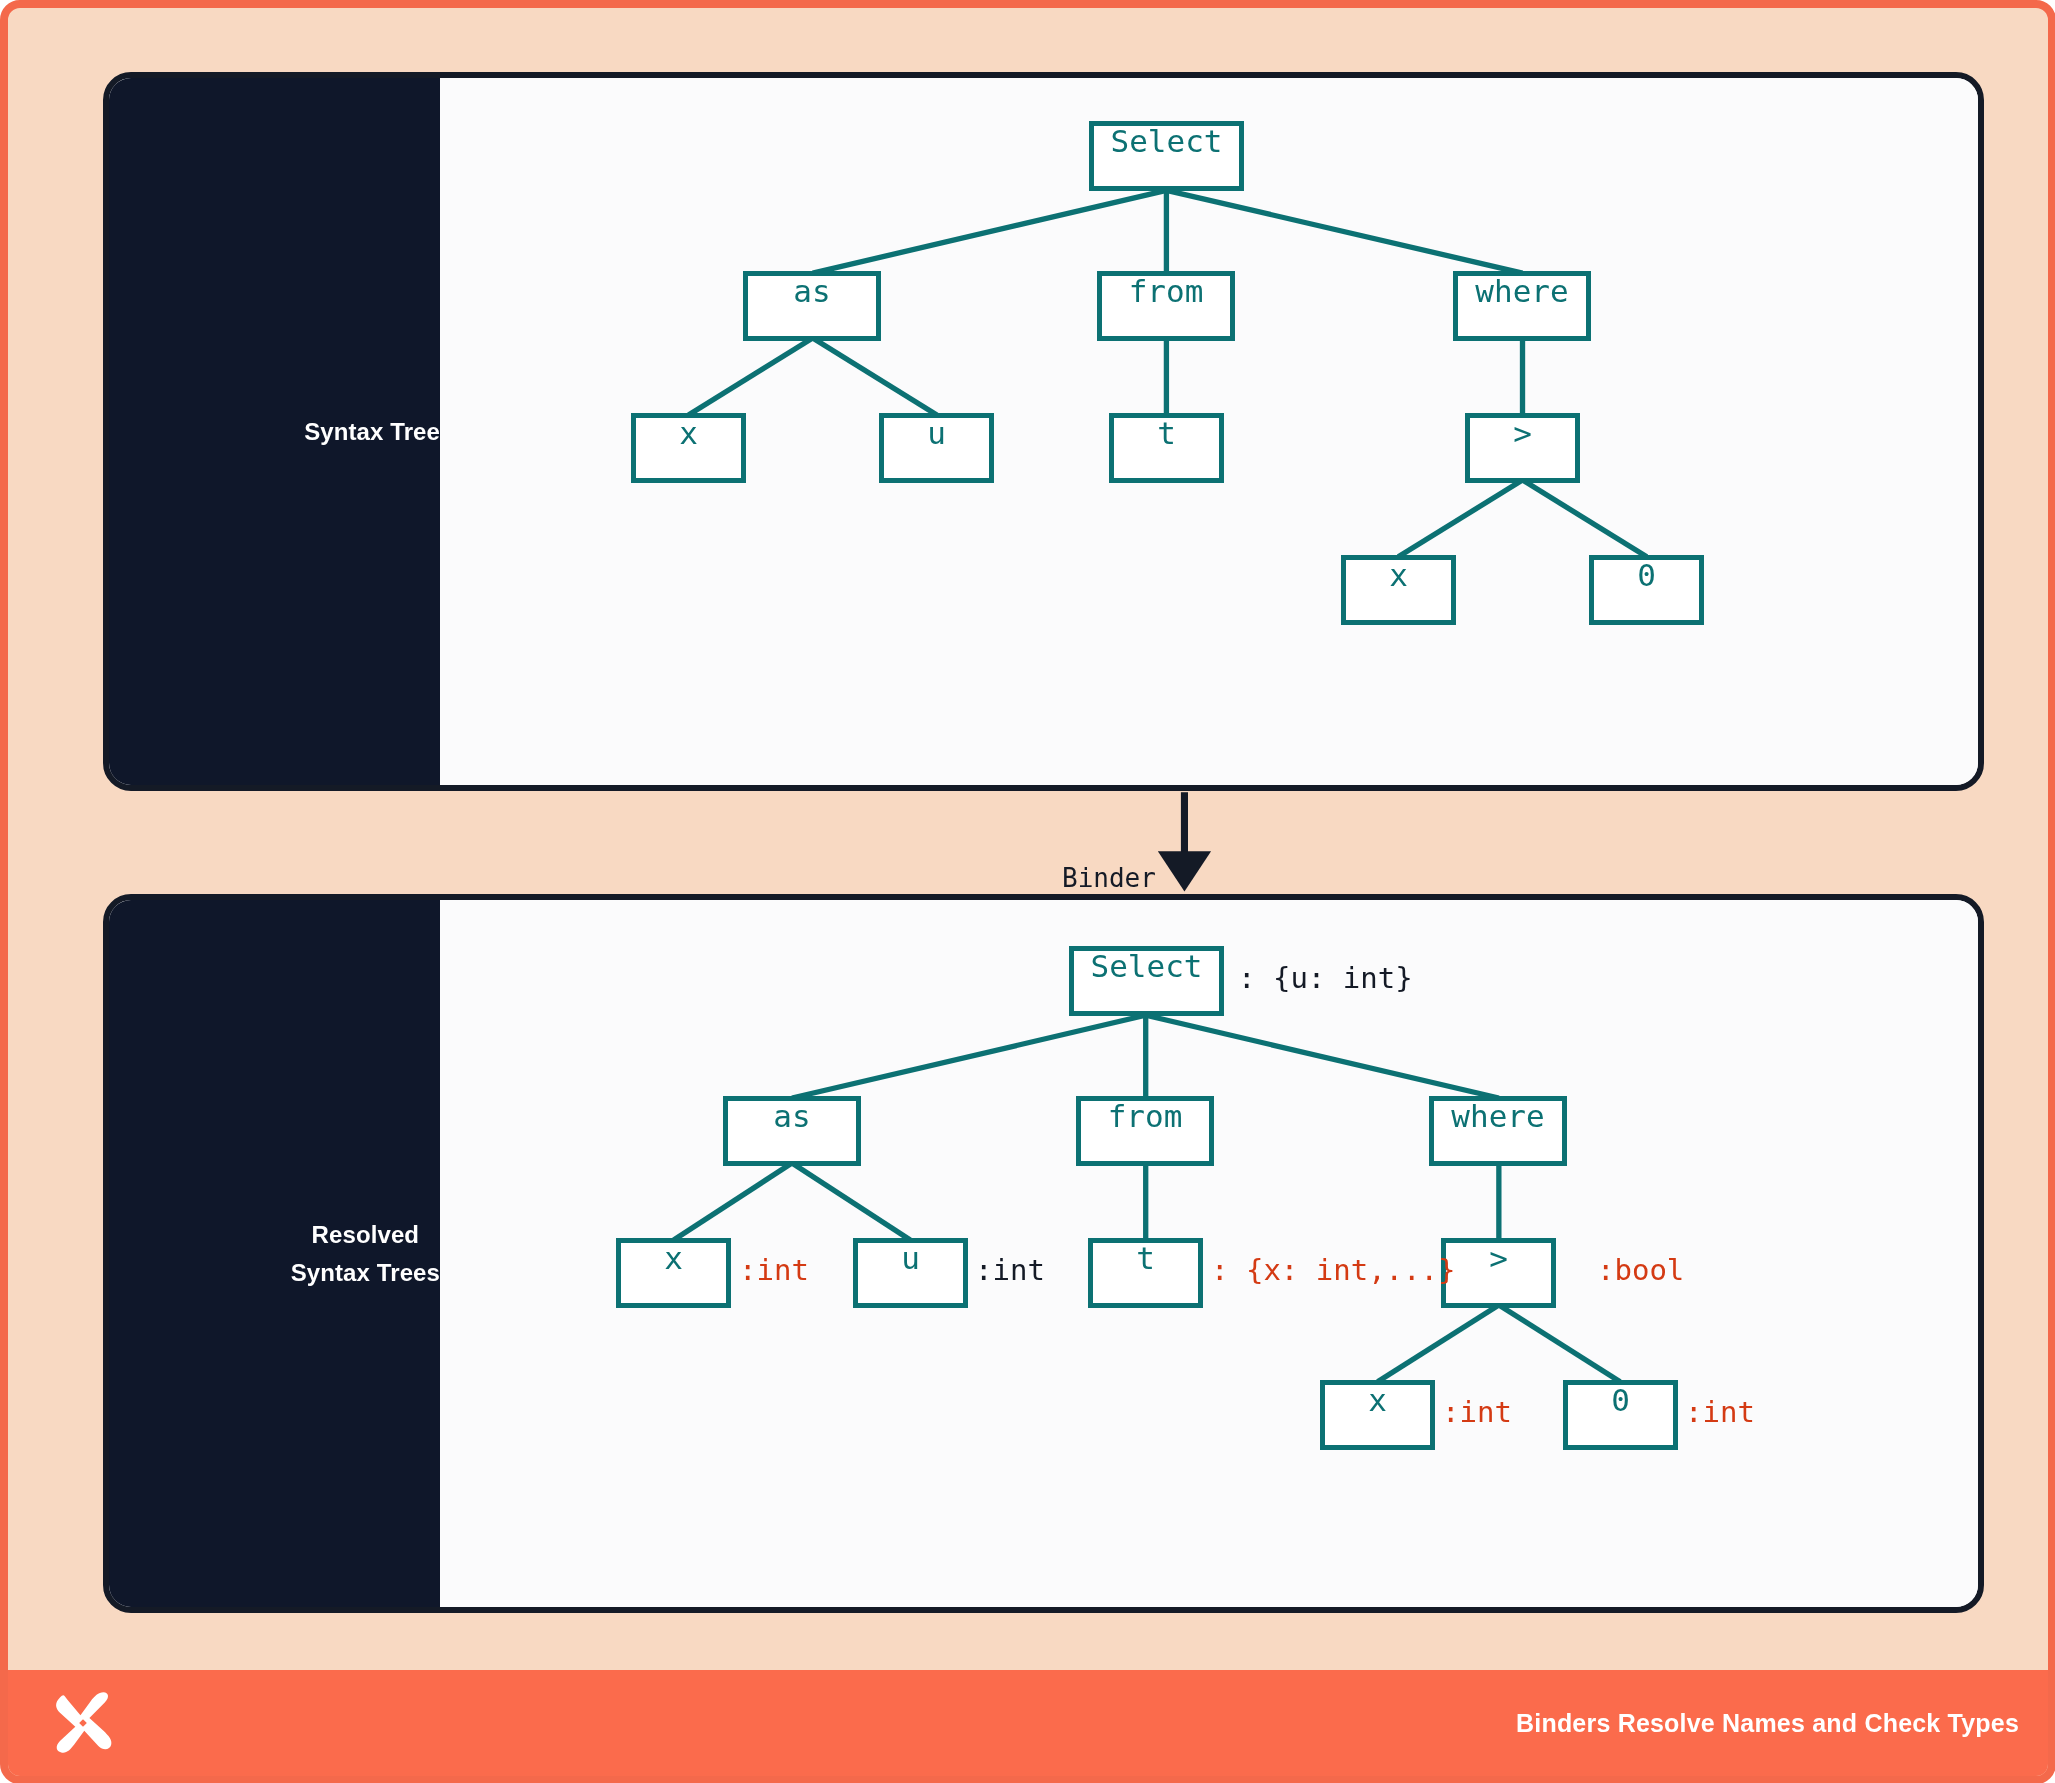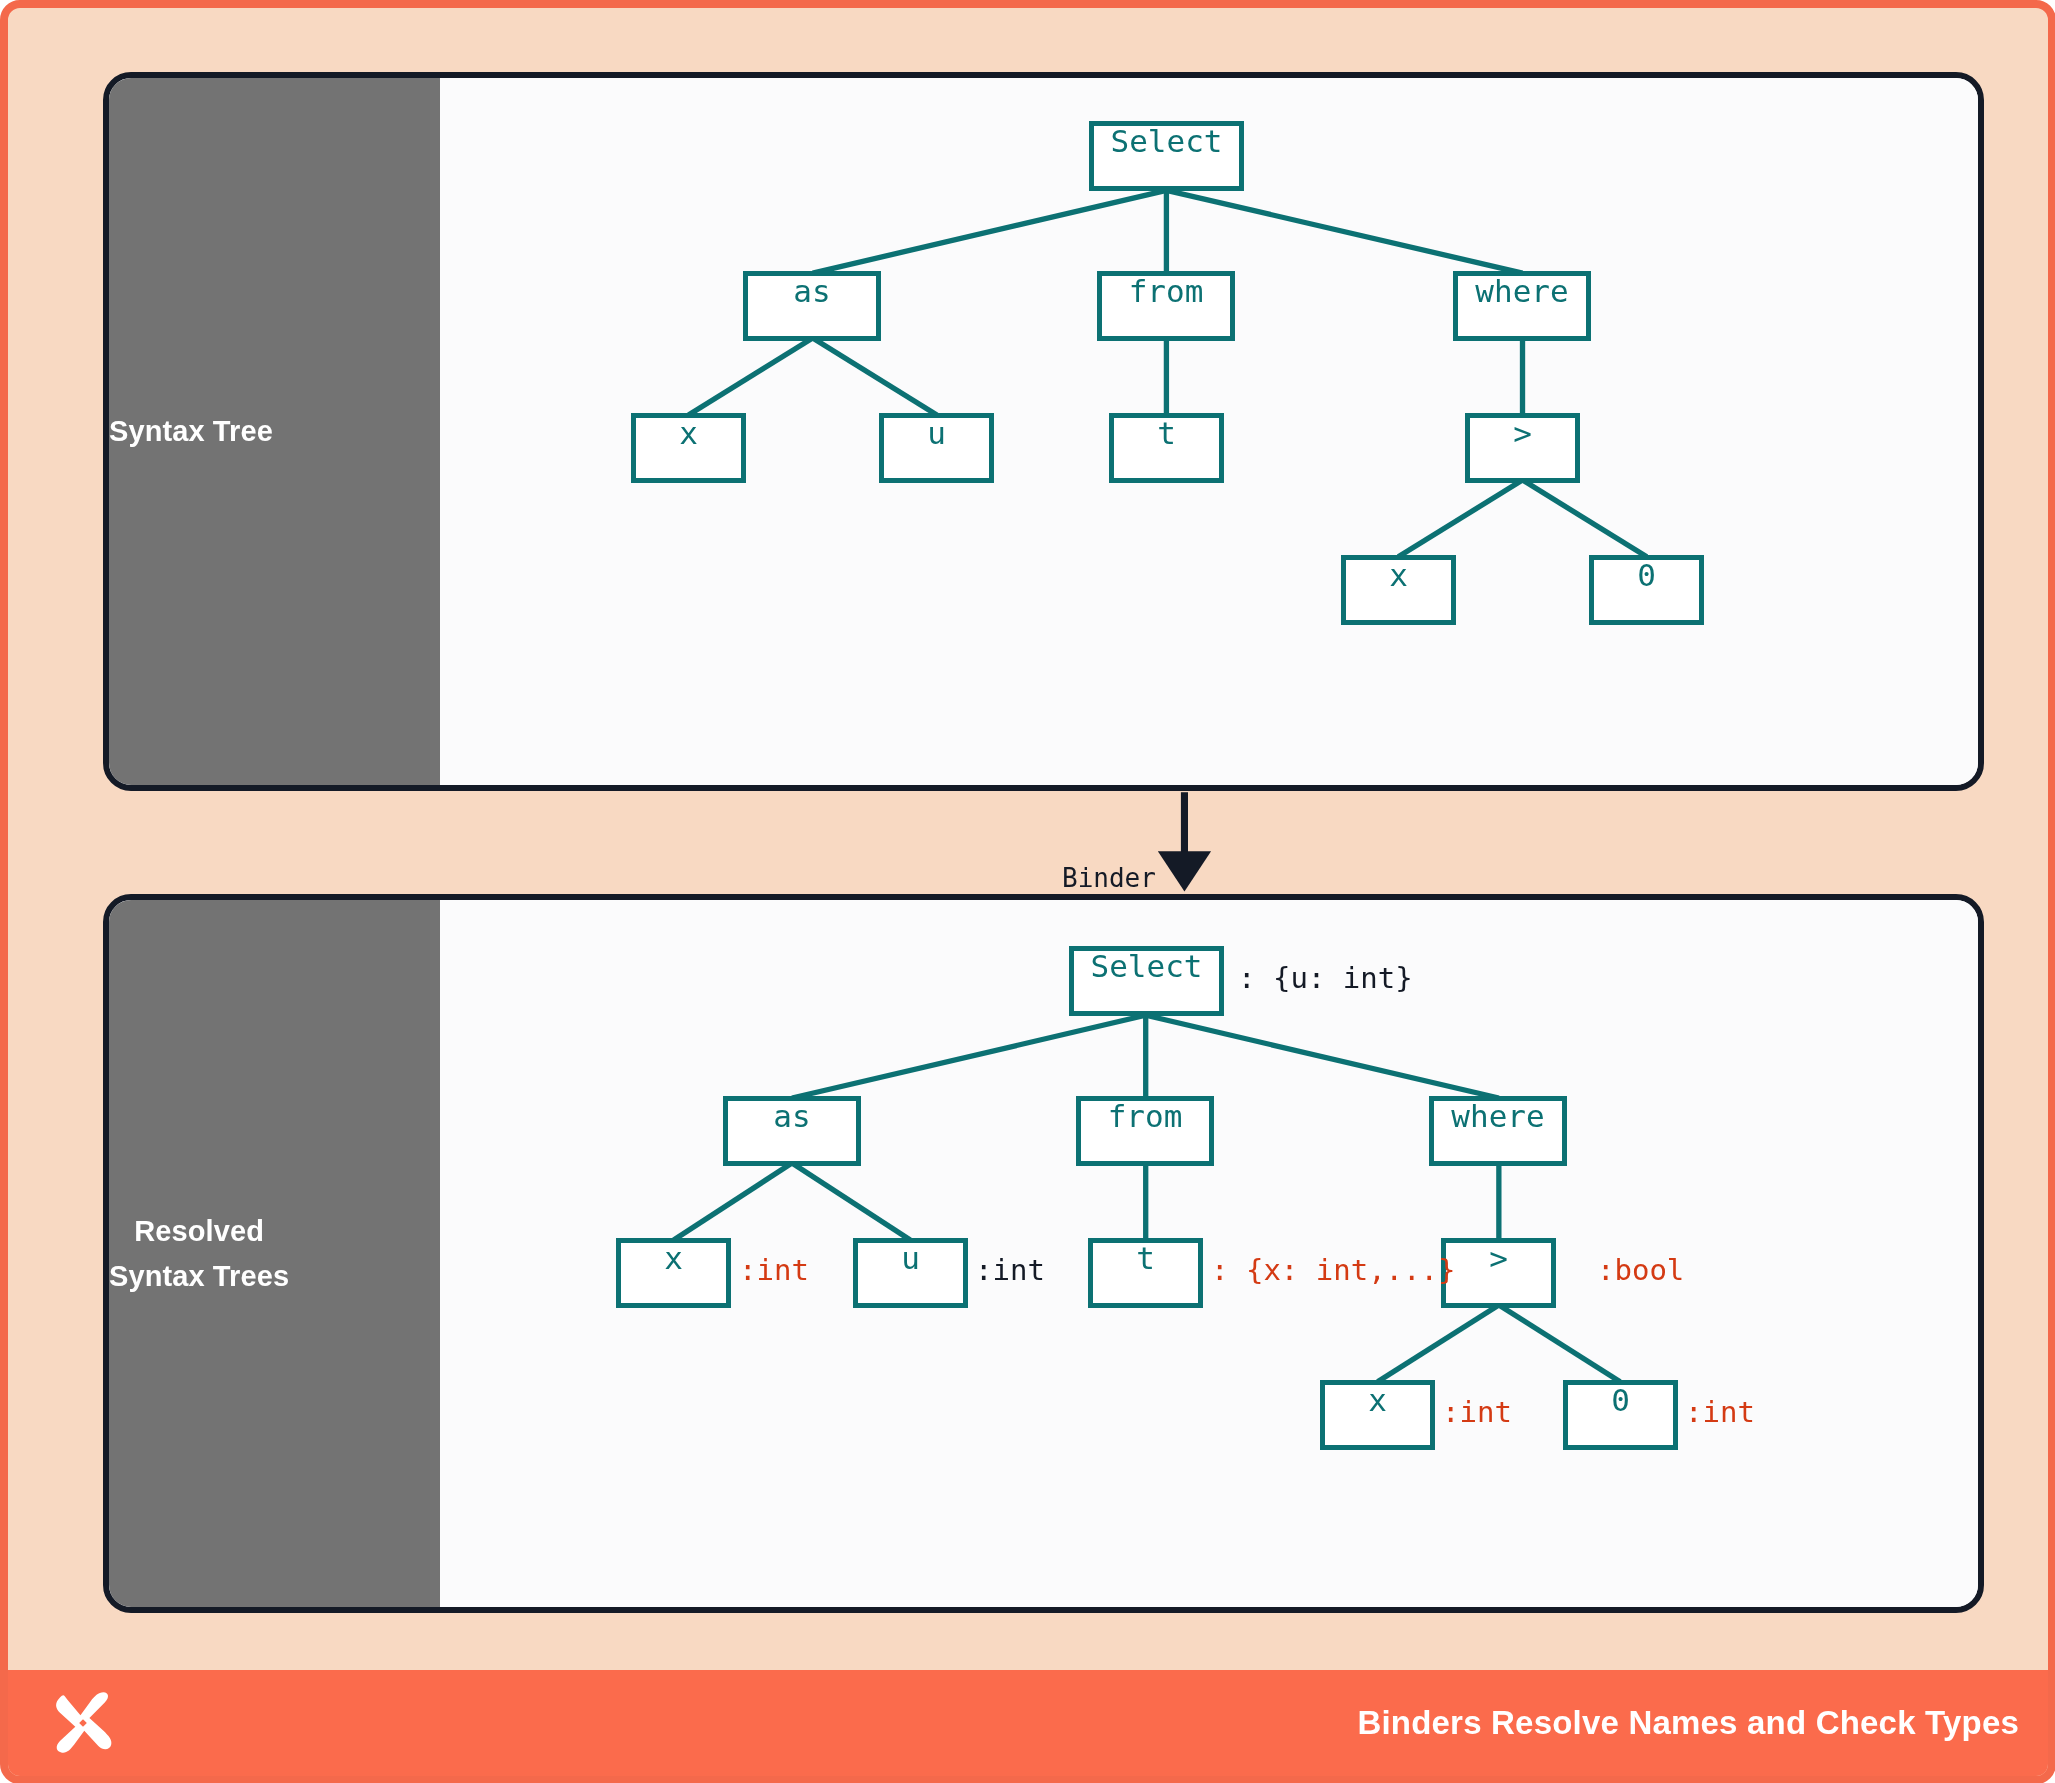--- a/index.html
+++ b/index.html
@@ -27,27 +27,27 @@
     background: #FBFBFC;
     border: 6px solid #141A26;
     border-radius: 28px;
     box-sizing: border-box;
     overflow: hidden;
     display: flex;
   }
   .card-sidebar {
     width: 331px;
     flex: 0 0 331px;
-    background: #737373;
+    background: #0f172a;
     display: flex;
     align-items: center;
-    justify-content: flex-start;
+    justify-content: flex-end;
     text-align: center;
     color: #ffffff;
-    font-size: 29px;
+    font-size: 24px;
     font-weight: 700;
     line-height: 1.55;
     letter-spacing: 0.1px;
   }
   .card-body {
     position: relative;
     flex: 1 1 auto;
     background: #FBFBFC;
   }
 
@@ -122,21 +122,21 @@
   #footer-logo {
     margin-left: 43px;
     width: 64px;
     height: 64px;
     flex: 0 0 auto;
   }
   #footer-caption {
     margin-left: auto;
     margin-right: 45px;
     color: #ffffff;
-    font-size: 33px;
+    font-size: 25px;
     font-weight: 700;
     letter-spacing: 0.2px;
     white-space: pre;
   }
 </style>
 </head>
 <body>
 
 <div id="root">
 

